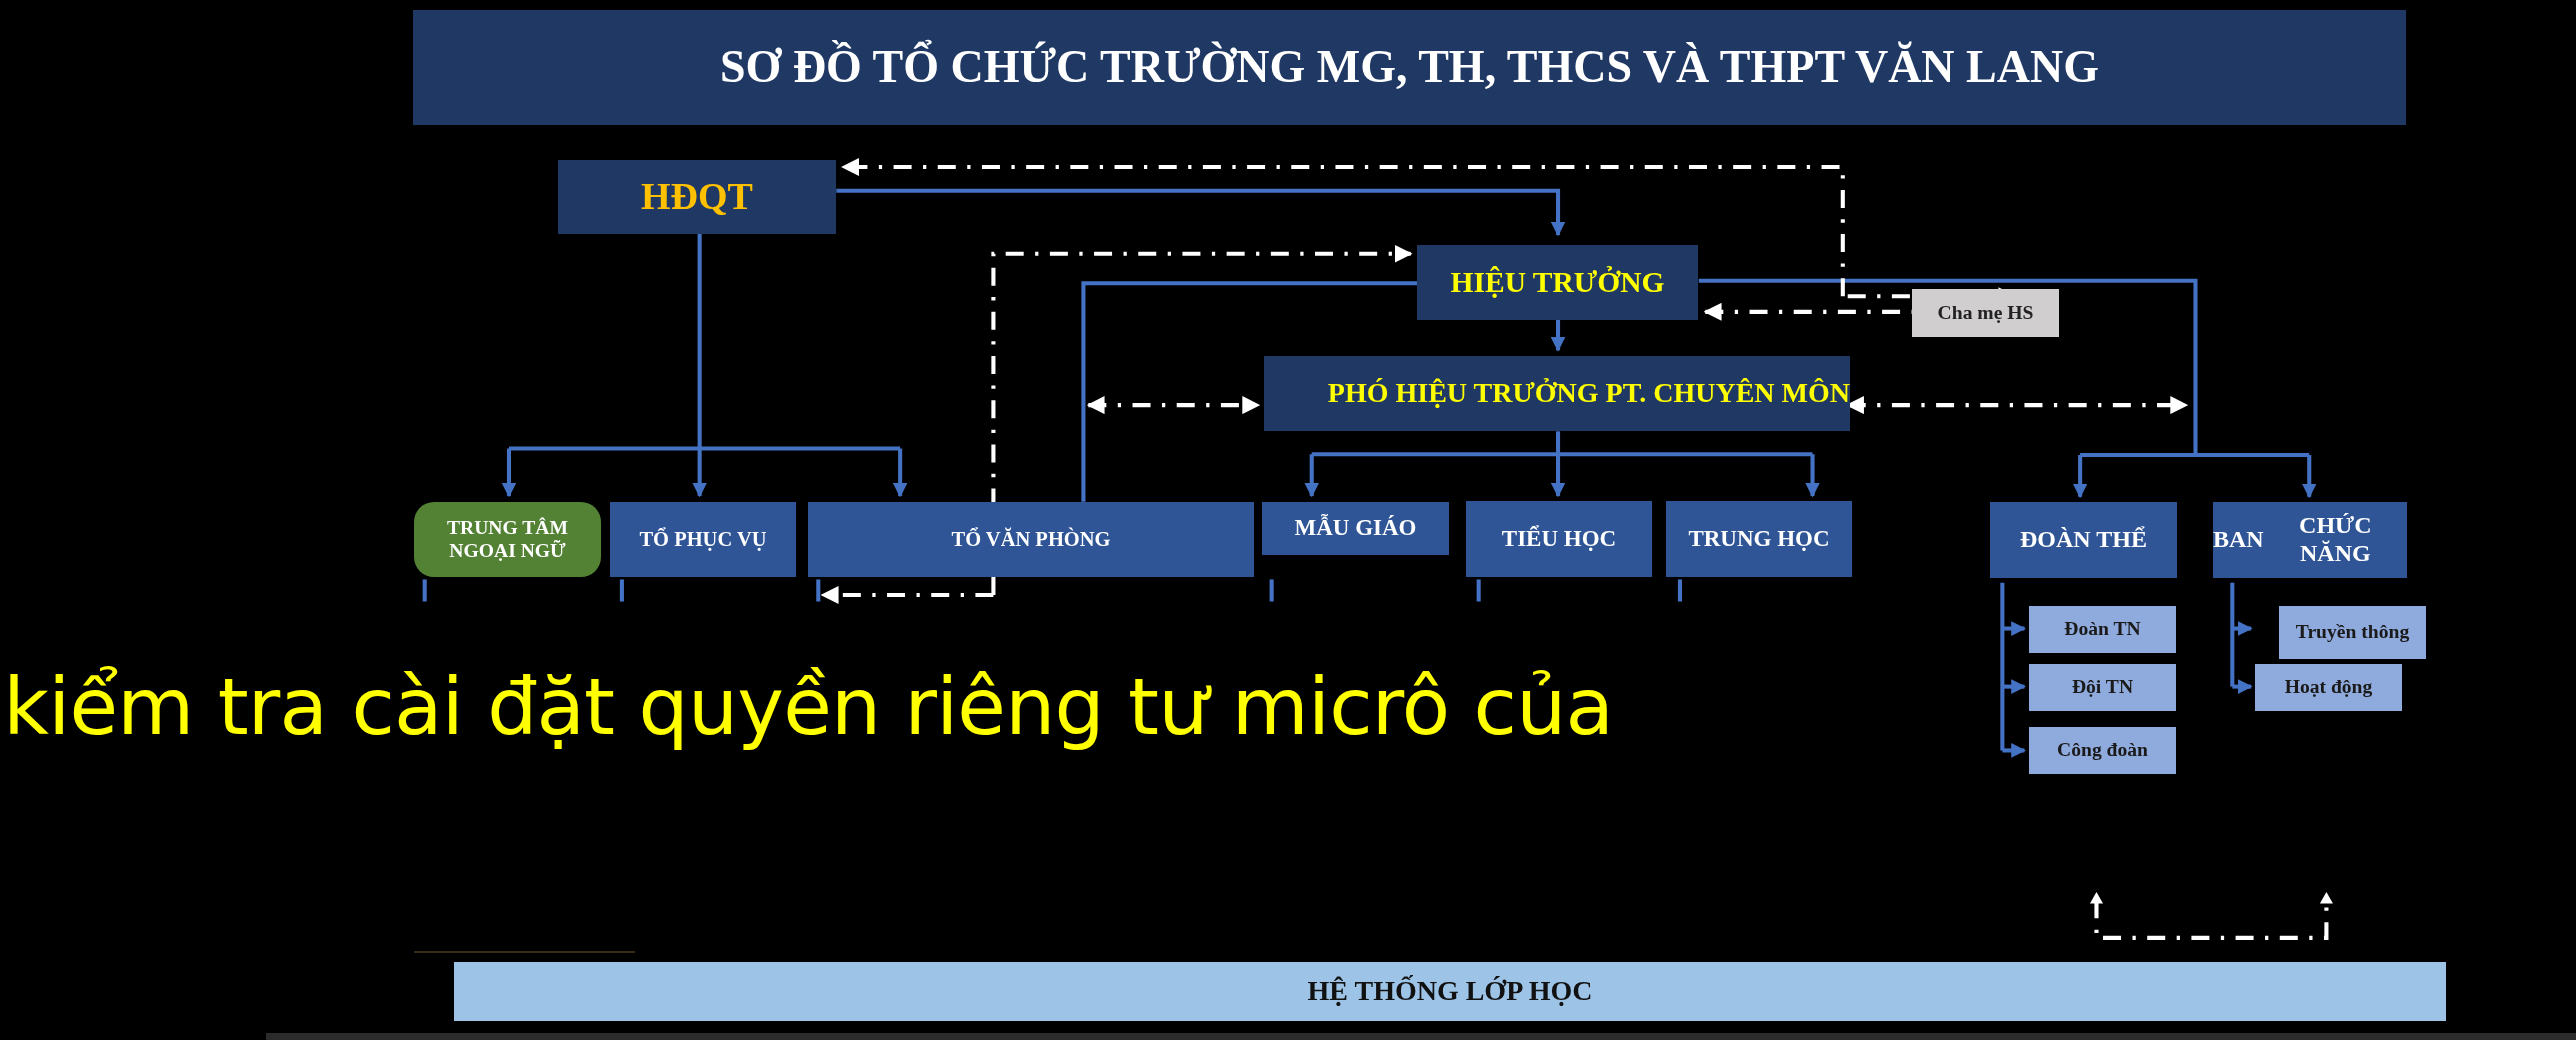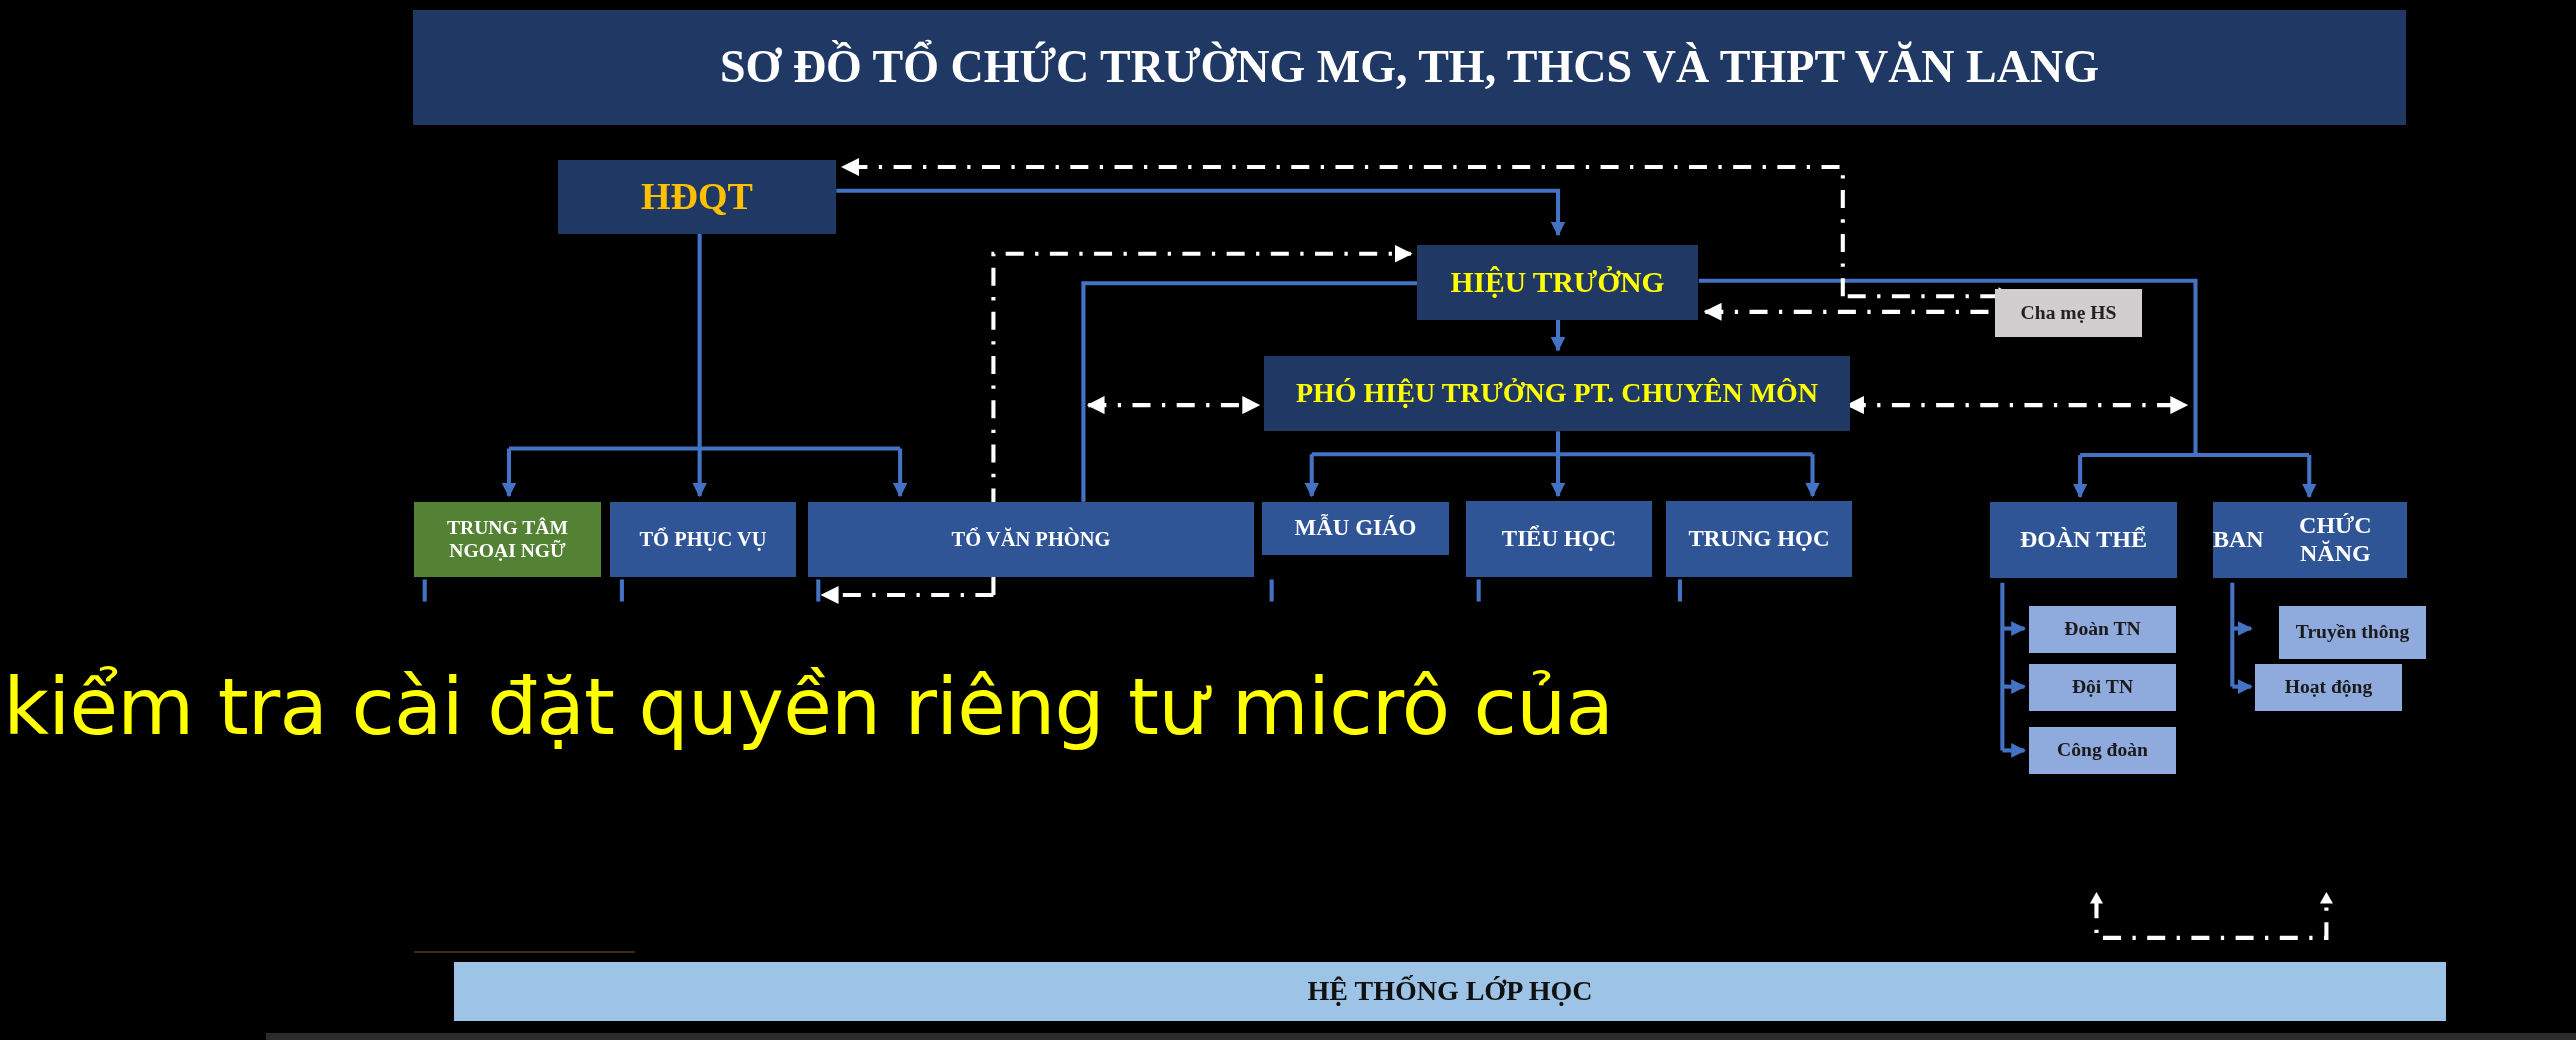--- a/index.html
+++ b/index.html
@@ -101,29 +101,29 @@
 </svg>
 
 <div class="box dark gold" style="left:558px;top:160px;width:278px;height:74px;font-size:38px;">
   <span>HĐQT</span>
 </div>
 
 <div class="box dark yellow" style="left:1417px;top:245px;width:281px;height:75px;font-size:29.5px;">
   <span>HIỆU TRƯỞNG</span>
 </div>
 
-<div class="box gray" style="left:1995px;top:289px;width:147px;height:48px;font-size:19.6px;">
+<div class="box gray" style="left:1912px;top:289px;width:147px;height:48px;font-size:19.6px;">
   <span>Cha mẹ HS</span>
 </div>
 
-<div class="box dark yellow" style="left:1264px;top:356px;width:586px;height:75px;font-size:28px;">
+<div class="box dark yellow" style="left:1264px;top:356px;width:586px;height:75px;font-size:28px;justify-content:flex-end;">
   <span>PHÓ HIỆU TRƯỞNG PT. CHUYÊN MÔN</span>
 </div>
 
-<div class="box green" style="left:414px;top:502px;width:187px;height:75px;font-size:19.6px;flex-direction:column;">
+<div class="box green" style="left:414px;top:502px;width:187px;height:75px;font-size:19.6px;flex-direction:column;border-radius:20px;">
   <span>TRUNG TÂM</span>
   <span>NGOẠI NGỮ</span>
 </div>
 
 <div class="box mid" style="left:610px;top:502px;width:186px;height:75px;font-size:20.5px;">
   <span>TỔ PHỤC VỤ</span>
 </div>
 
 <div class="box mid" style="left:808px;top:502px;width:446px;height:75px;font-size:20.5px;">
   <span>TỔ VĂN PHÒNG</span>

